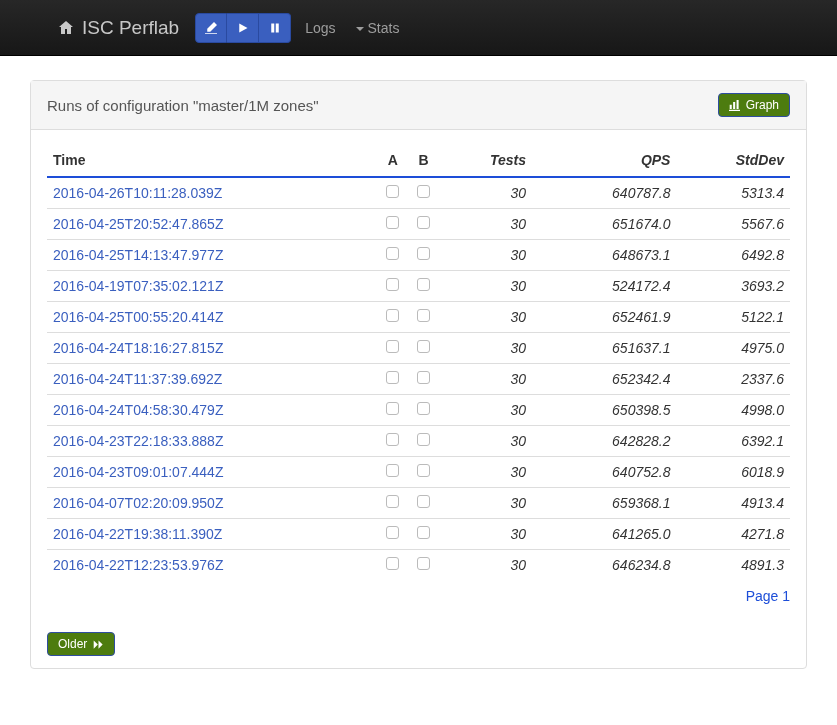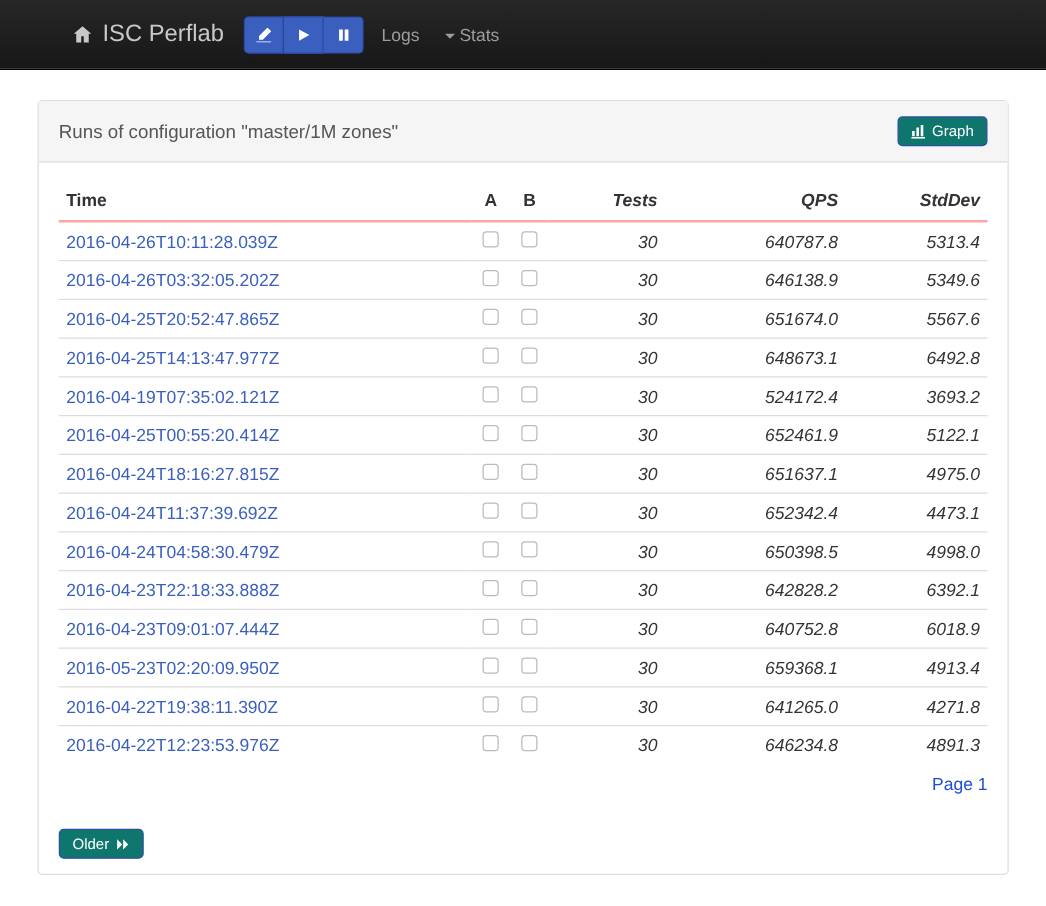--- a/index.html
+++ b/index.html
@@ -64,40 +64,40 @@
 .panel-heading {
   background: #f5f5f5;
   border-bottom: 1px solid #ddd;
   padding: 12px 16px;
   display: flex;
   justify-content: space-between;
   align-items: center;
 }
 .panel-heading .title { color: #555; font-size: 15px; }
 .btn-primary {
-  background: #0f766e;
+  background: #4d7c0f;
   border: 1px solid #2e4da0;
   color: #fff;
   border-radius: 4px;
   padding: 4px 10px;
   font-size: 12px;
   cursor: pointer;
   display: inline-flex;
   align-items: center;
   gap: 6px;
 }
 .btn-primary svg { width: 11px; height: 11px; fill: #fff; }
 .panel-body { padding: 14px 16px 16px; }
 table { width: 100%; border-collapse: collapse; }
 th {
   text-align: left;
   font-weight: 700;
   color: #333;
   padding: 8px 6px;
-  border-bottom: 2px solid #fca5a5;
+  border-bottom: 2px solid #1d4ed8;
   font-size: 14px;
 }
 th.num, td.num { text-align: right; font-style: italic; }
 th.ctr, td.ctr { text-align: center; }
 td {
   padding: 7px 6px;
   border-top: 1px solid #ddd;
   font-size: 14px;
   vertical-align: middle;
 }
@@ -179,28 +179,20 @@
         <tbody id="tbody">
             <tr>
               <td><a>2016-04-26T10:11:28.039Z</a></td>
               <td class="ctr"><span class="chk"></span></td>
               <td class="ctr"><span class="chk"></span></td>
               <td class="num">30</td>
               <td class="num">640787.8</td>
               <td class="num">5313.4</td>
             </tr>
             <tr>
-              <td><a>2016-04-26T03:32:05.202Z</a></td>
-              <td class="ctr"><span class="chk"></span></td>
-              <td class="ctr"><span class="chk"></span></td>
-              <td class="num">30</td>
-              <td class="num">646138.9</td>
-              <td class="num">5349.6</td>
-            </tr>
-            <tr>
               <td><a>2016-04-25T20:52:47.865Z</a></td>
               <td class="ctr"><span class="chk"></span></td>
               <td class="ctr"><span class="chk"></span></td>
               <td class="num">30</td>
               <td class="num">651674.0</td>
               <td class="num">5567.6</td>
             </tr>
             <tr>
               <td><a>2016-04-25T14:13:47.977Z</a></td>
               <td class="ctr"><span class="chk"></span></td>
@@ -232,21 +224,21 @@
               <td class="num">30</td>
               <td class="num">651637.1</td>
               <td class="num">4975.0</td>
             </tr>
             <tr>
               <td><a>2016-04-24T11:37:39.692Z</a></td>
               <td class="ctr"><span class="chk"></span></td>
               <td class="ctr"><span class="chk"></span></td>
               <td class="num">30</td>
               <td class="num">652342.4</td>
-              <td class="num">4473.1</td>
+              <td class="num">2337.6</td>
             </tr>
             <tr>
               <td><a>2016-04-24T04:58:30.479Z</a></td>
               <td class="ctr"><span class="chk"></span></td>
               <td class="ctr"><span class="chk"></span></td>
               <td class="num">30</td>
               <td class="num">650398.5</td>
               <td class="num">4998.0</td>
             </tr>
             <tr>
@@ -259,21 +251,21 @@
             </tr>
             <tr>
               <td><a>2016-04-23T09:01:07.444Z</a></td>
               <td class="ctr"><span class="chk"></span></td>
               <td class="ctr"><span class="chk"></span></td>
               <td class="num">30</td>
               <td class="num">640752.8</td>
               <td class="num">6018.9</td>
             </tr>
             <tr>
-              <td><a>2016-05-23T02:20:09.950Z</a></td>
+              <td><a>2016-04-07T02:20:09.950Z</a></td>
               <td class="ctr"><span class="chk"></span></td>
               <td class="ctr"><span class="chk"></span></td>
               <td class="num">30</td>
               <td class="num">659368.1</td>
               <td class="num">4913.4</td>
             </tr>
             <tr>
               <td><a>2016-04-22T19:38:11.390Z</a></td>
               <td class="ctr"><span class="chk"></span></td>
               <td class="ctr"><span class="chk"></span></td>

